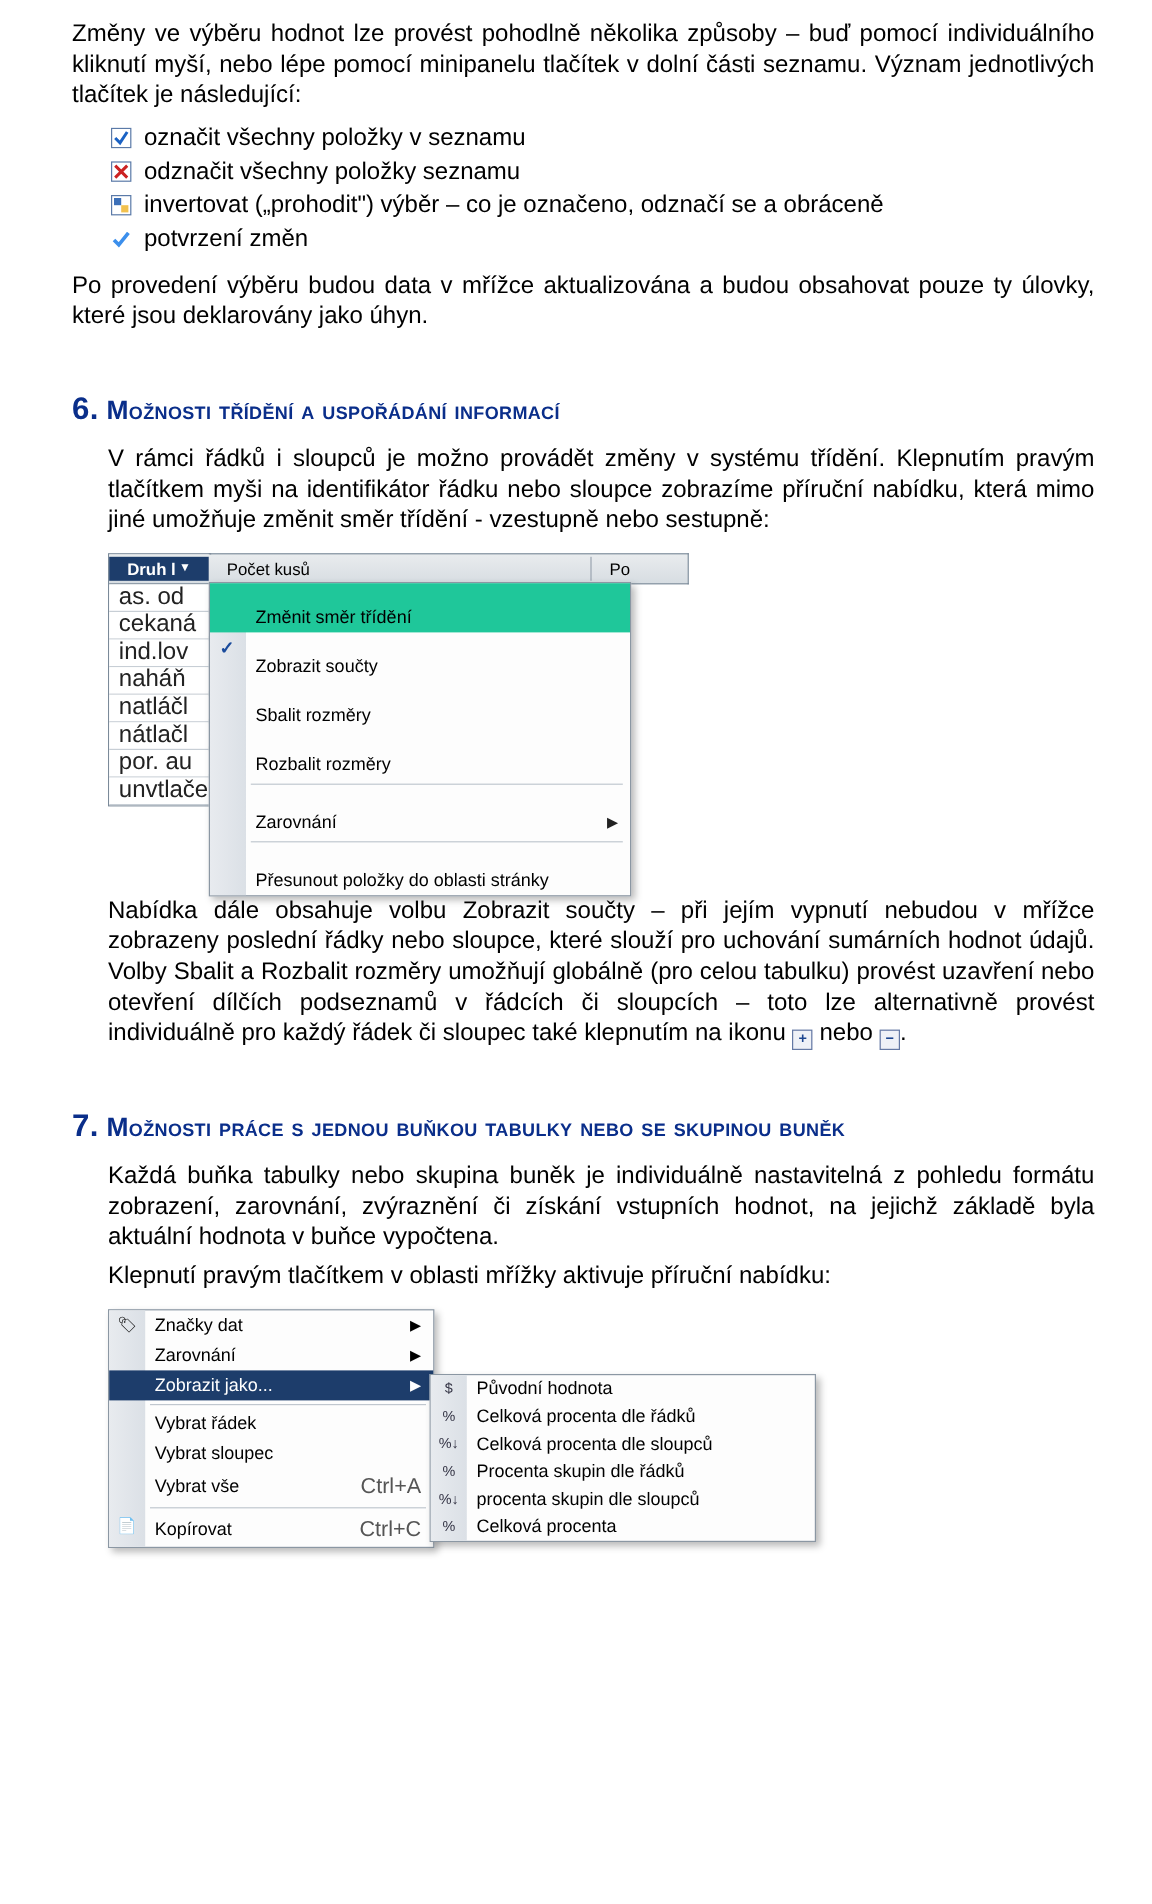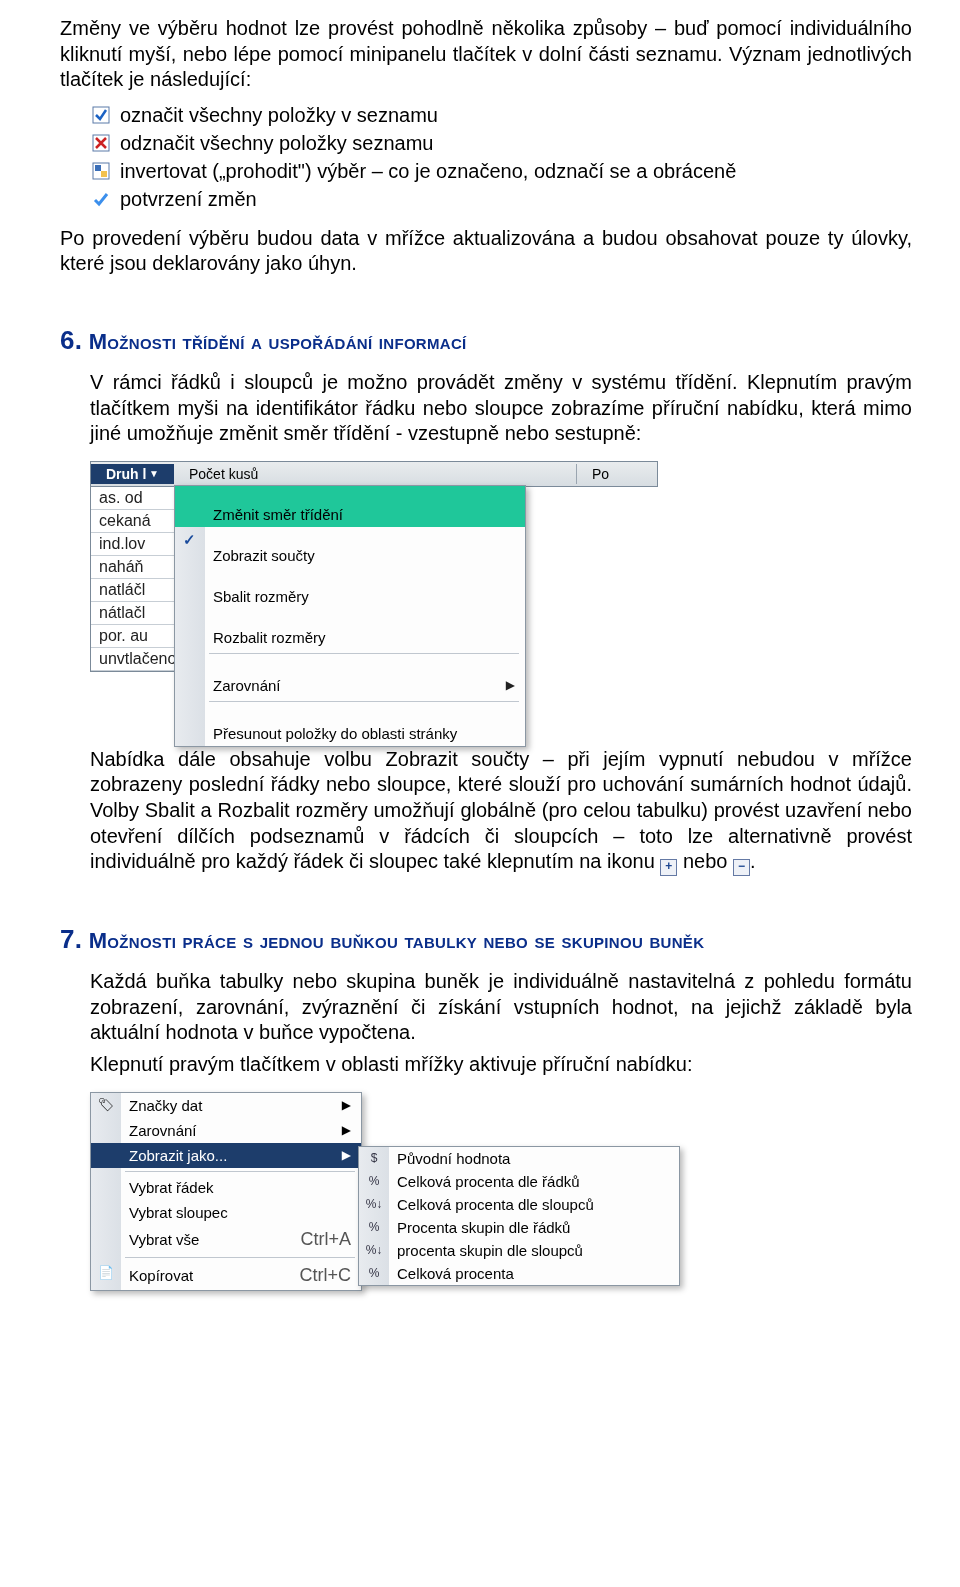--- a/index.html
+++ b/index.html
@@ -87,21 +87,21 @@
     background: #1d3d6b;
     color: #fff;
     font-weight: bold;
   }
   .gridrows .tr {
     display: flex;
     height: 22px;
     border-bottom: 1px solid #c7ced5;
     background: #fff;
     align-items: center;
-    font-size: 16px;
+    font-size: 20px;
     color: #222;
   }
   .gridrows .tr .td {
     border-right: 1px solid #c7ced5;
     padding: 2px 8px;
     overflow: hidden;
     white-space: nowrap;
   }
   .ctxmenu {
     position: absolute;
@@ -329,21 +329,21 @@
               <div class="td" style="width:84px;">nátlačl</div>
             </div>
           <div class="tr">
               <div class="td" style="width:84px;">por. au</div>
             </div>
           <div class="tr">
               <div class="td" style="width:84px;">unvtlačeno</div>
             </div>
         </div>
       </div>
-      <div style="position:absolute;left:84px;top:0;width:484px;text-align:right;">
+      <div style="position:absolute;left:84px;top:0;width:400px;text-align:right;">
         <div class="gridheader" style="border:1px solid #7b8a99;border-left:none;">
           <div class="th" style="flex:1;">Počet kusů</div>
           <div class="th" style="width:50px;border-right:none;">Po</div>
         </div>
       </div>
 
       <div class="ctxmenu">
         <div class="iconcol"></div>
         <div class="mi sel">Změnit směr třídění</div>
         <div class="mi">

